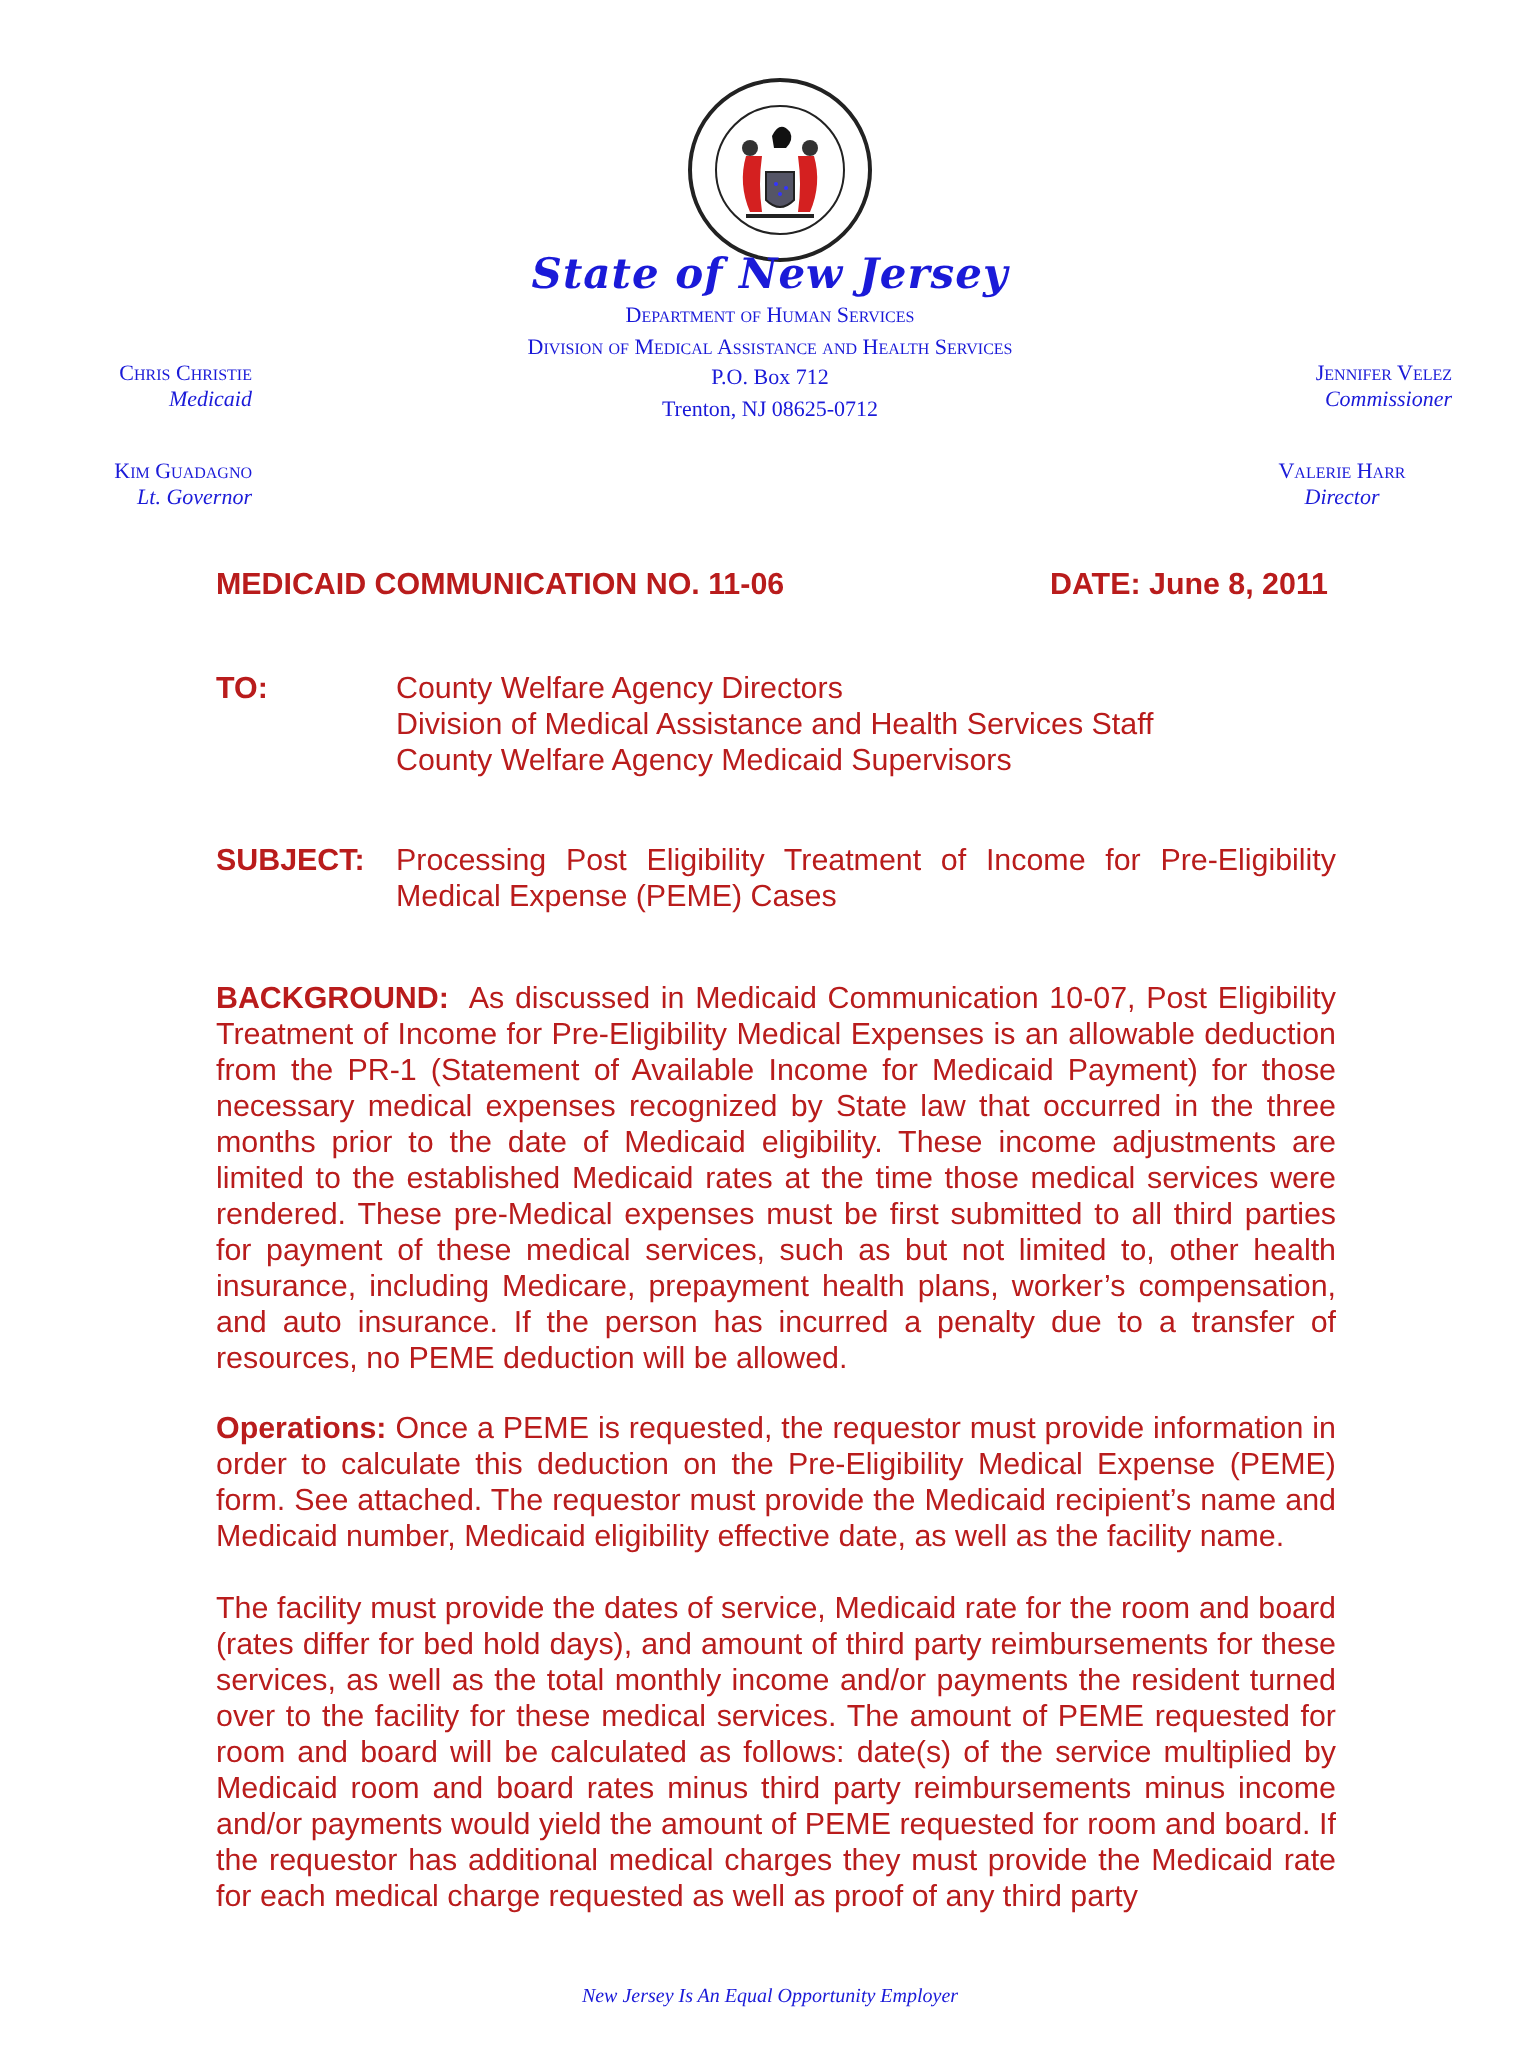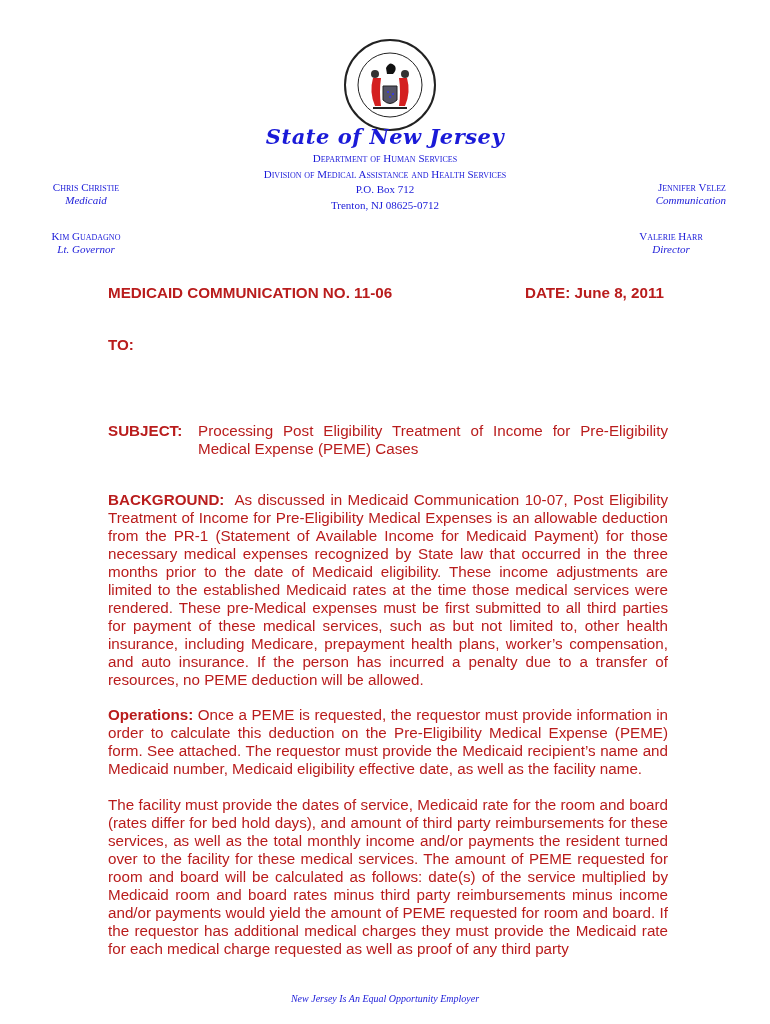--- a/index.html
+++ b/index.html
@@ -11,21 +11,21 @@
   .seal { position: absolute; left: 343px; top: 38px; width: 94px; height: 94px; }
 
   .state-title { position: absolute; left: 0; width: 770px; top: 124px; text-align: center;
     font-family: "DejaVu Serif", "Liberation Serif", serif; font-weight: bold; font-size: 21px;
     color: #1a1ad8; letter-spacing: 0.5px; font-style: italic; }
 
   .center-block { position: absolute; left: 0; width: 770px; top: 151px; text-align: center;
     font-size: 11px; line-height: 15.5px; }
   .smallcaps { font-variant: small-caps; }
 
-  .left-off { position: absolute; left: 46px; text-align: center; font-size: 11px; line-height: 13px; width: 80px; }
+  .left-off { position: absolute; left: 46px; text-align: right; font-size: 11px; line-height: 13px; width: 80px; }
   .right-off { position: absolute; right: 44px; text-align: center; font-size: 11px; line-height: 13px; width: 110px; }
   .title-i { font-style: italic; }
 
   .doc { position: absolute; left: 108px; width: 560px; color: #b91c1c; font-size: 15.2px; }
   .memo-head { top: 284px; font-weight: bold; display: flex; justify-content: space-between; width: 556px; }
   .to-row { top: 336px; display: flex; line-height: 18px; }
   .lbl { font-weight: bold; width: 90px; flex-shrink: 0; }
   .subj-row { top: 422px; display: flex; line-height: 18px; }
   .para { text-align: justify; line-height: 18px; }
   .bg { top: 491px; }
@@ -69,34 +69,39 @@
   <div class="smallcaps">Chris Christie</div>
   <div class="title-i">Medicaid</div>
 </div>
 <div class="left-off serif blue" style="top:230px;">
   <div class="smallcaps">Kim Guadagno</div>
   <div class="title-i">Lt. Governor</div>
 </div>
 
 <div class="right-off serif blue" style="top:181px;text-align:right;">
   <div class="smallcaps">Jennifer Velez</div>
-  <div class="title-i">Communication</div>
+  <div class="title-i">Commissioner</div>
 </div>
 <div class="right-off serif blue" style="top:230px;">
   <div class="smallcaps">Valerie Harr</div>
   <div class="title-i">Director</div>
 </div>
 
 <div class="doc sans memo-head">
   <span>MEDICAID COMMUNICATION NO. 11-06</span>
   <span>DATE: June 8, 2011</span>
 </div>
 
 <div class="doc sans to-row">
   <span class="lbl">TO:</span>
+  <div>
+    <div>County Welfare Agency Directors</div>
+    <div>Division of Medical Assistance and Health Services Staff</div>
+    <div>County Welfare Agency Medicaid Supervisors</div>
+  </div>
 </div>
 
 <div class="doc sans subj-row">
   <span class="lbl">SUBJECT:</span>
   <div style="text-align: justify;">Processing Post Eligibility Treatment of Income for Pre-Eligibility Medical Expense (PEME) Cases</div>
 </div>
 
 <div class="doc sans para bg">
   <b>BACKGROUND:</b>&nbsp;
   <span>As discussed in Medicaid Communication 10-07, Post Eligibility Treatment of Income for Pre-Eligibility Medical Expenses is an allowable deduction from the PR-1 (Statement of Available Income for Medicaid Payment) for those necessary medical expenses recognized by State law that occurred in the three months prior to the date of Medicaid eligibility. These income adjustments are limited to the established Medicaid rates at the time those medical services were rendered. These pre-Medical expenses must be first submitted to all third parties for payment of these medical services, such as but not limited to, other health insurance, including Medicare, prepayment health plans, worker’s compensation, and auto insurance. If the person has incurred a penalty due to a transfer of resources, no PEME deduction will be allowed.</span>

